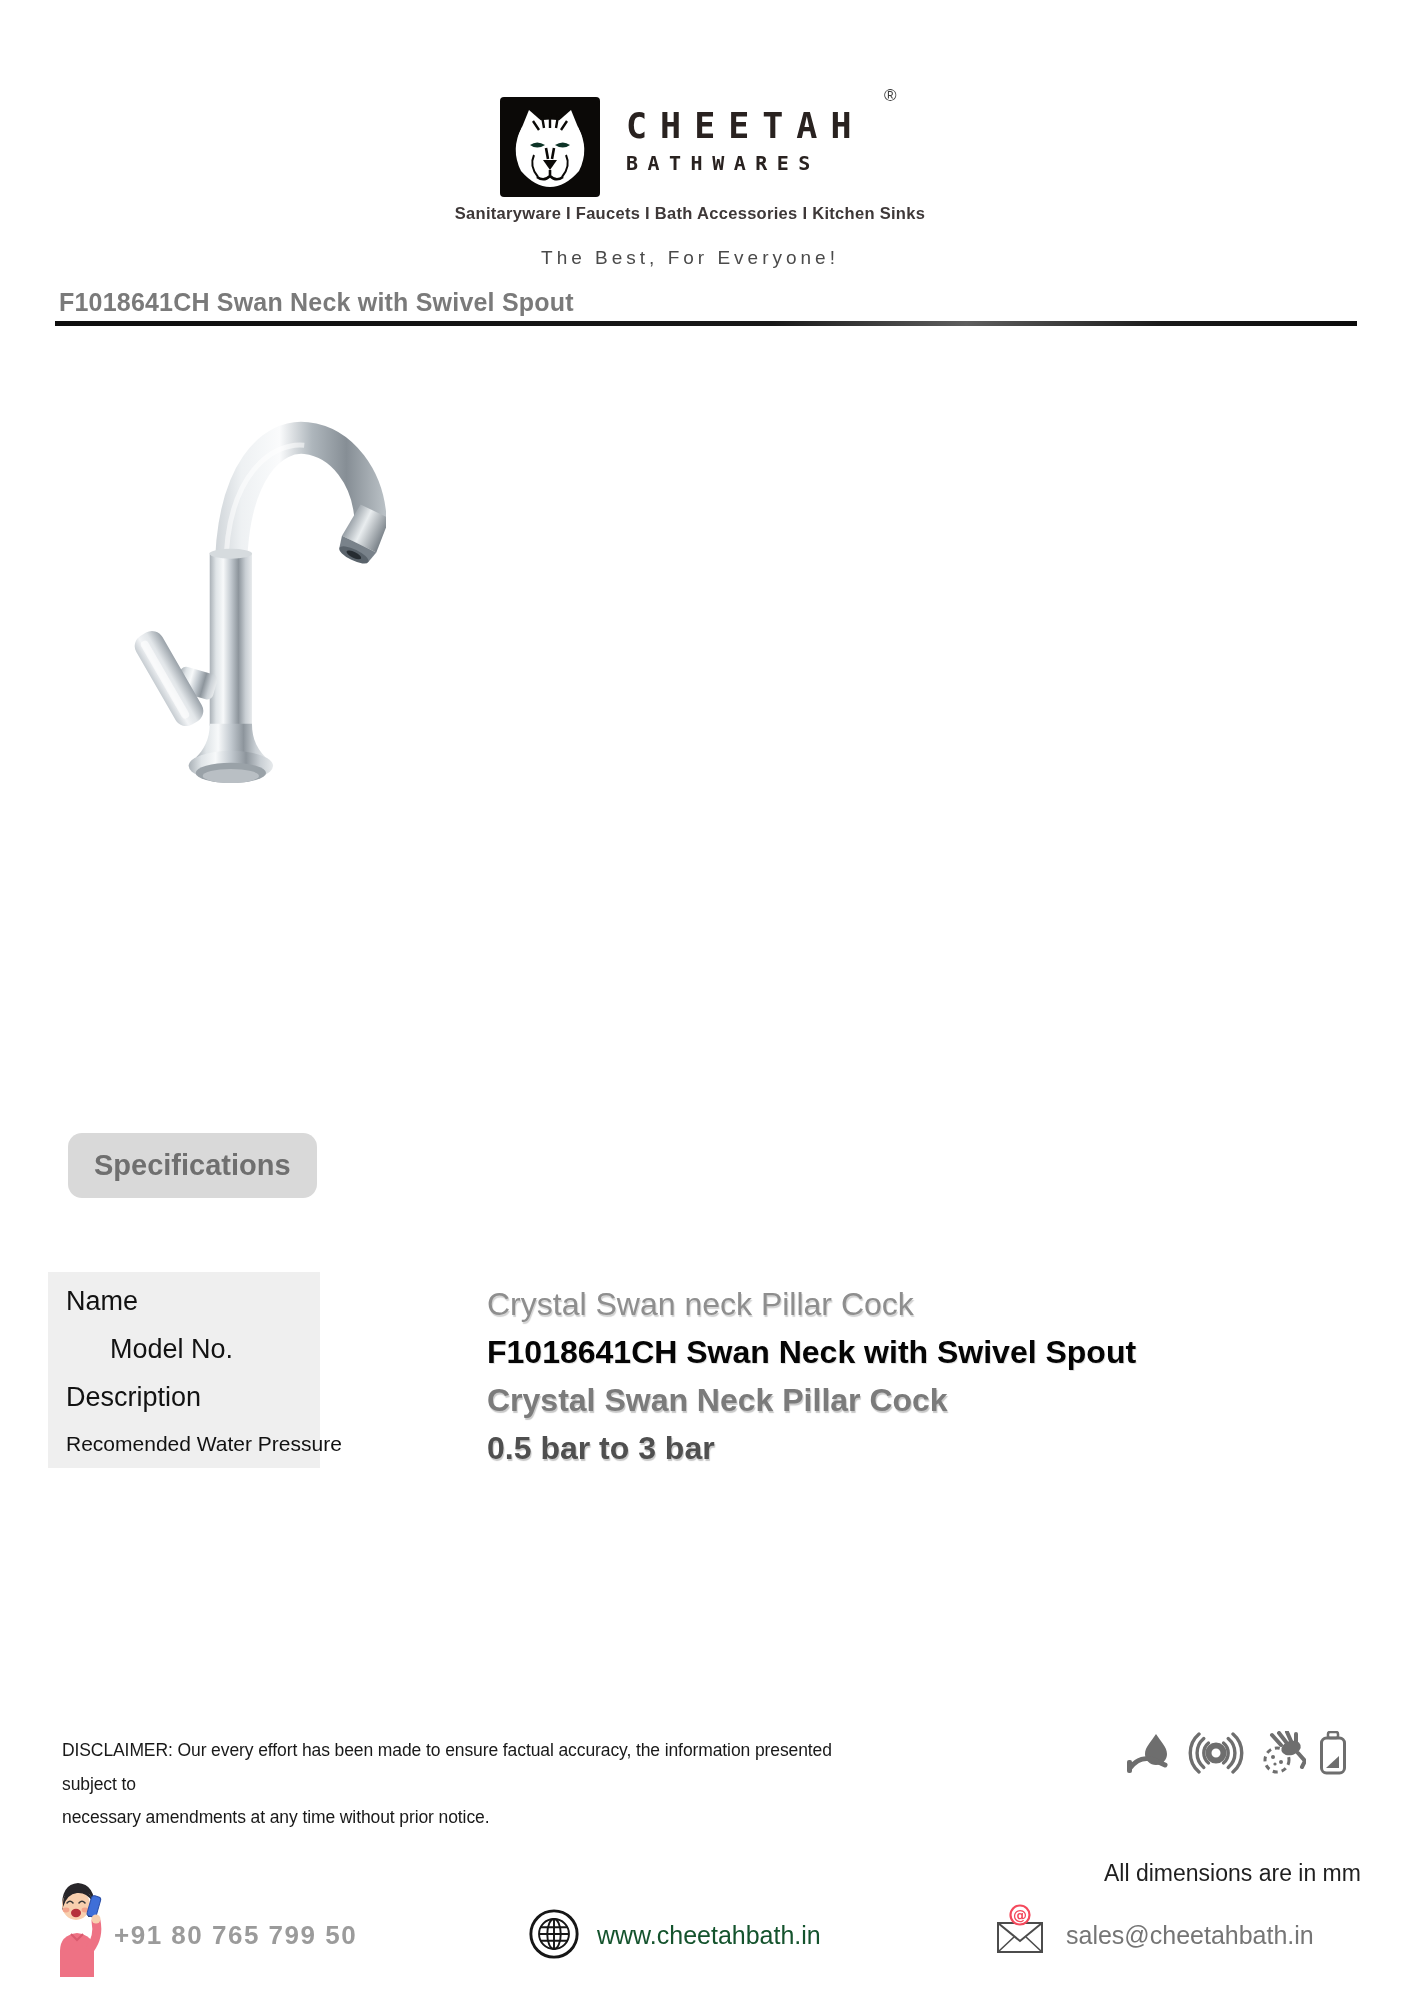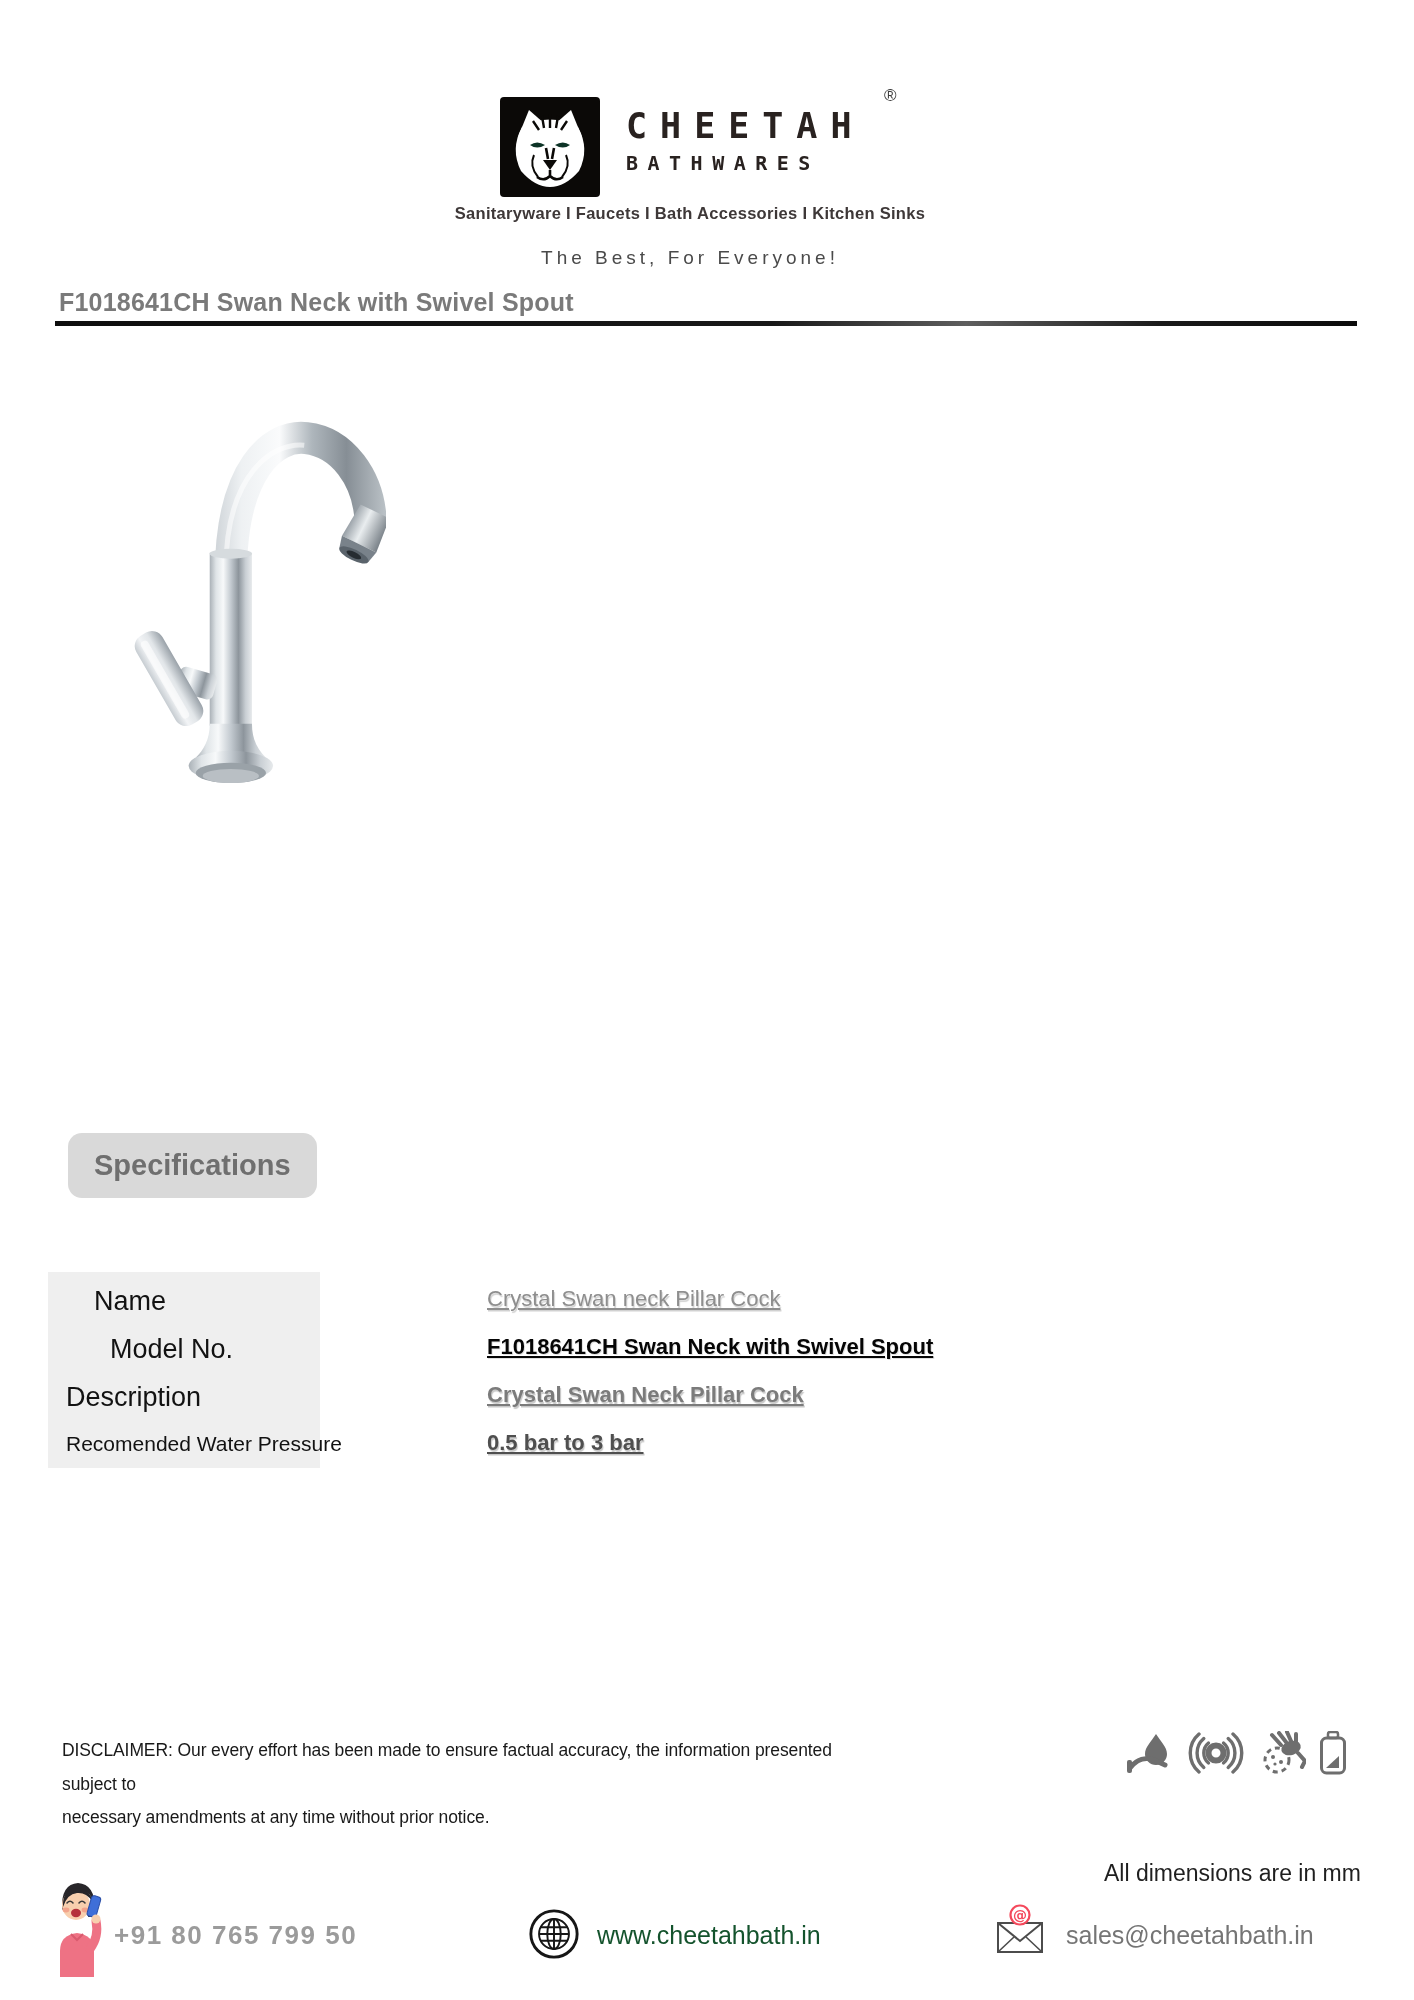--- a/index.html
+++ b/index.html
@@ -23,21 +23,21 @@
   .product-title { left:59px; top:288px; font-size:25px; font-weight:bold; color:#7a7a7a; letter-spacing:0.2px; }
   .title-rule { left:55px; top:321px; width:1302px; height:5px;
     background:linear-gradient(90deg,#0e0e0e 0%,#181818 55%,#5e5e5e 70%,#1a1a1a 85%,#0b0b0b 100%); }
 
   
   .spec-badge { left:68px; top:1133px; background:#d9d9d9; border-radius:14px; padding:16px 26px;
     font-size:29px; font-weight:bold; color:#6f6f6f; }
   .spec-label-bg { left:48px; top:1272px; width:272px; height:196px; background:#efefef; }
   .spec-label { left:66px; font-size:27px; color:#121212; white-space:nowrap; }
   .spec-label.small { font-size:21px; }
-  .spec-value { left:487px; font-size:22px; white-space:nowrap;text-decoration:underline; }
+  .spec-value { left:487px; font-size:32px; white-space:nowrap; }
   .v-name  { color:#8e8e8e; font-weight:400; text-shadow:1px 1.5px 1px rgba(0,0,0,0.18); }
   .v-model { color:#050505; font-weight:bold; text-shadow:1px 1px 0 rgba(0,0,0,0.12); }
   .v-desc  { color:#7b7b7b; font-weight:bold; text-shadow:1px 1.5px 1px rgba(0,0,0,0.22); }
   .v-press { color:#4f4f4f; font-weight:bold; text-shadow:1px 1.5px 1px rgba(0,0,0,0.22); }
 
   
   .disclaimer { left:62px; top:1734px; width:790px; font-size:17.5px; line-height:33.5px;
     color:#191919; letter-spacing:-0.1px; }
   .feature-icons { left:1126px; top:1731px; display:flex; align-items:center; gap:13px; }
   .dims-note { left:1104px; top:1860px; font-size:23px; color:#1f1f1f; }
@@ -137,21 +137,21 @@
       <path d="M76,302 C76,318 70,328 62,336 L132,336 C124,328 118,318 118,302 Z" fill="url(#chromeH)"></path>
       <ellipse cx="97" cy="344" rx="42" ry="15" fill="url(#chromeH)"></ellipse>
       <ellipse cx="97" cy="351" rx="35" ry="10" fill="#9aa2a8"></ellipse>
       <ellipse cx="97" cy="354" rx="28" ry="7" fill="#b9bfc4"></ellipse>
     </svg>
   </div>
 
   <div class="abs spec-badge">Specifications</div>
 
   <div class="abs spec-label-bg"></div>
-  <div class="abs spec-label" style="top:1286px;margin-left:28px;">Name</div>
+  <div class="abs spec-label" style="top:1286px;">Name</div>
   <div class="abs spec-label" style="top:1334px;margin-left:44px;">Model No.</div>
   <div class="abs spec-label" style="top:1382px;">Description</div>
   <div class="abs spec-label small" style="top:1432px;">Recomended Water Pressure</div>
 
   <div class="abs spec-value v-name" style="top:1286px;">Crystal Swan neck Pillar Cock</div>
   <div class="abs spec-value v-model" style="top:1334px;">F1018641CH Swan Neck with Swivel Spout</div>
   <div class="abs spec-value v-desc" style="top:1382px;">Crystal Swan Neck Pillar Cock</div>
   <div class="abs spec-value v-press" style="top:1430px;">0.5 bar to 3 bar</div>
 
   <div class="abs disclaimer">

